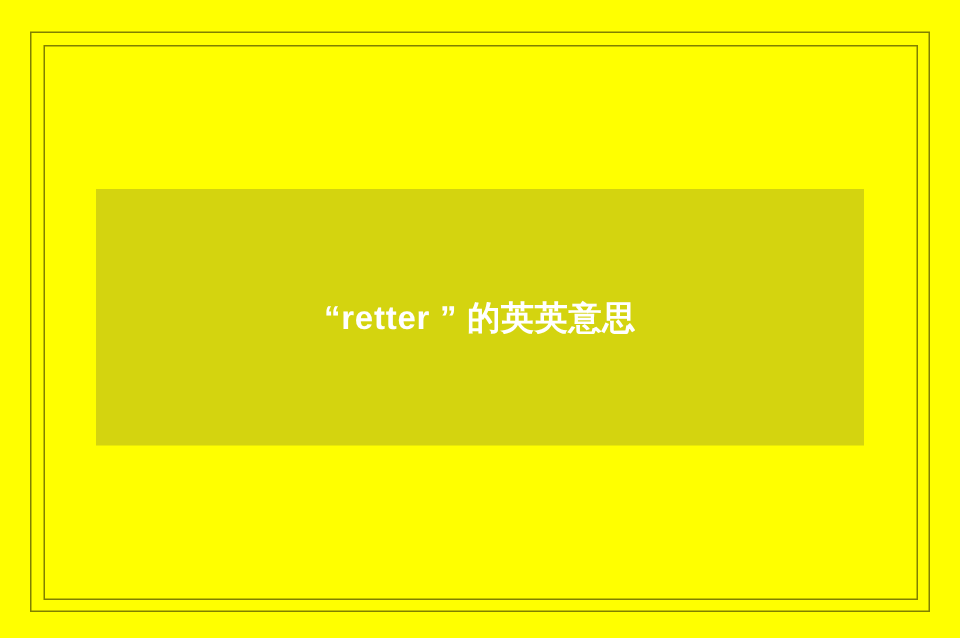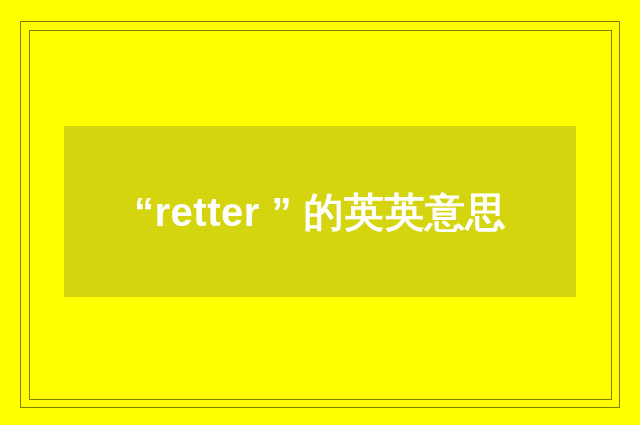--- a/index.html
+++ b/index.html
@@ -57,21 +57,21 @@
     display: flex;
     align-items: center;
     justify-content: center;
     box-sizing: border-box;
     padding: 0 30px;
   }
 
   .banner-title {
     margin: 4px;
     color: #ffffff;
-    font-size: 40px;
+    font-size: 22px;
     font-weight: bold;
     line-height: 62px;
     text-align: center;
     letter-spacing: 0.5px;
     word-break: break-word;
     font-family: "Liberation Sans", "DejaVu Sans", sans-serif;
   }
 </style>
 </head>
 <body>

